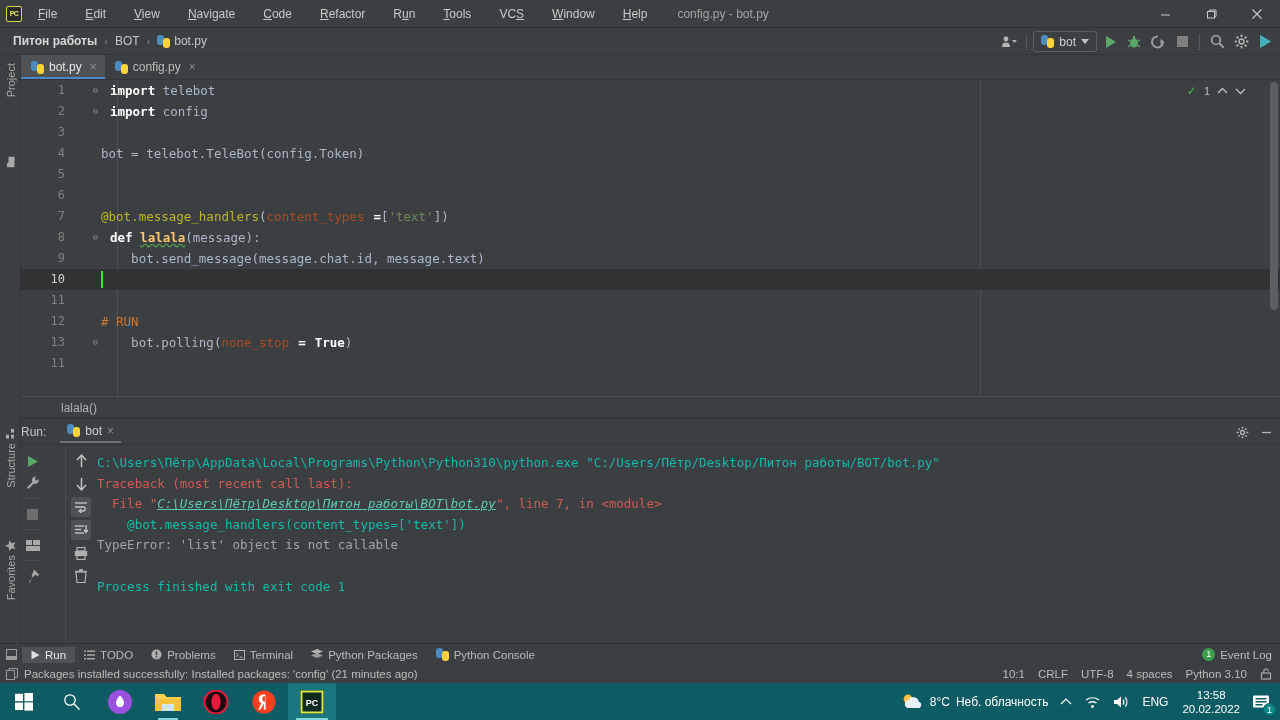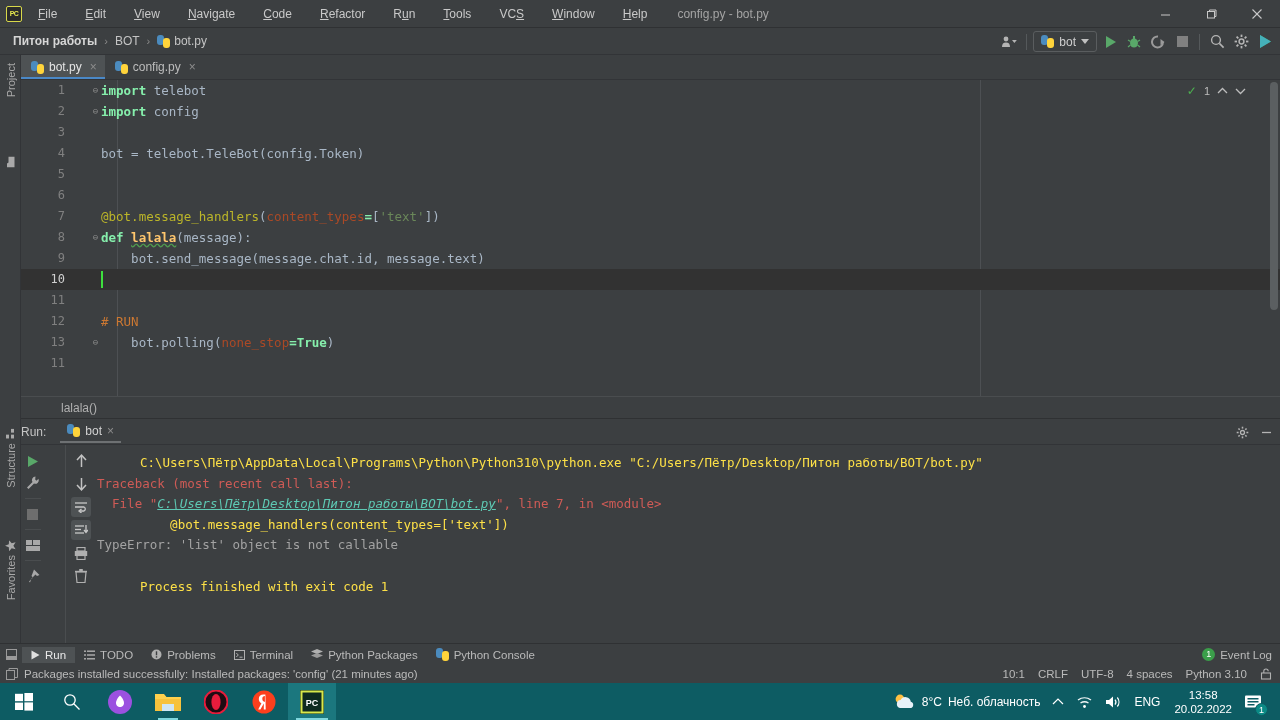--- a/index.html
+++ b/index.html
@@ -142,21 +142,21 @@
   }
   .margin-line {
     position: absolute; left: 959px; top: 0; width: 1px; height: 316px;
     background: #4d5053;
   }
   .caret {
     position: absolute; left: 80px; width: 2px; height: 17px; top: 2px;
     background: #3ee03e;
   }
   
-  .kw   { color: #86efac; font-weight: bold; }
+  .kw   { color: #ffffff; font-weight: bold; margin-left: 9px; }
   .fn   { color: #ffc66d; font-weight: bold; }
   .txt  { color: #a9b7c6; }
   .deco { color: #bbb529; }
   .param{ color: #aa4926; }
   .str  { color: #6a8759; }
   .cmt  { color: #cc7832; }
   .brk  { color: #a9b7c6; }
   .err-underline {
     text-decoration: underline wavy #4f9d4f; text-decoration-skip-ink: none;
   }
@@ -215,21 +215,21 @@
     width: 20px; height: 20px; display: flex; align-items: center; justify-content: center;
     color: #a8a8a8; border-radius: 3px;
   }
   .rt-btn.sel { background: #4e5254; }
   .rt-divider { width: 16px; height: 1px; background: #4a4d4f; margin: 3px 0; }
   .console {
     position: absolute; left: 76px; top: 0; right: 0; bottom: 0;
     font-family: "DejaVu Sans Mono", monospace; font-size: 12.5px;
     line-height: 20.6px; padding-top: 8px; white-space: pre; overflow: hidden;
   }
-  .c-normal { color: #fde047; margin-left: 43px; }
+  .c-normal { color: #14b8a6; }
   .c-err { color: #a3a3a3; }
   .c-err-dim { color: #cf5b56; }
   .c-link { color: #5ec9b4; text-decoration: underline; font-style: italic; }
 
   
   .bottombar {
     position: absolute; top: 643px; left: 0; width: 1280px; height: 22px;
     background: #3c3f41; display: flex; align-items: center;
     border-top: 1px solid #2f3133;
   }
@@ -270,21 +270,21 @@
   .tb-icon.active { background: #1b777e; }
   .tb-icon.active::after {
     content: ''; position: absolute; bottom: 0; left: 8px; right: 8px; height: 2px;
     background: #7fd6dd;
   }
   .tb-icon.running::after {
     content: ''; position: absolute; bottom: 0; left: 14px; right: 14px; height: 2px;
     background: #7fd6dd;
   }
   .tray {
-    position: absolute; right: 8px; height: 37px; display: flex; align-items: center; gap: 0;
+    position: absolute; right: 0; height: 37px; display: flex; align-items: center; gap: 0;
   }
   .tray-item {
     display: flex; align-items: center; gap: 6px; padding: 0 6px; height: 37px;
     font-size: 12px; color: #ffffff;
   }
   .clock {
     display: flex; flex-direction: column; align-items: center; justify-content: center;
     font-size: 11.5px; line-height: 14px; color: #fff; padding: 0 8px; height: 37px;
   }
   .notif-wrap { position: relative; padding: 0 10px 0 4px; }

